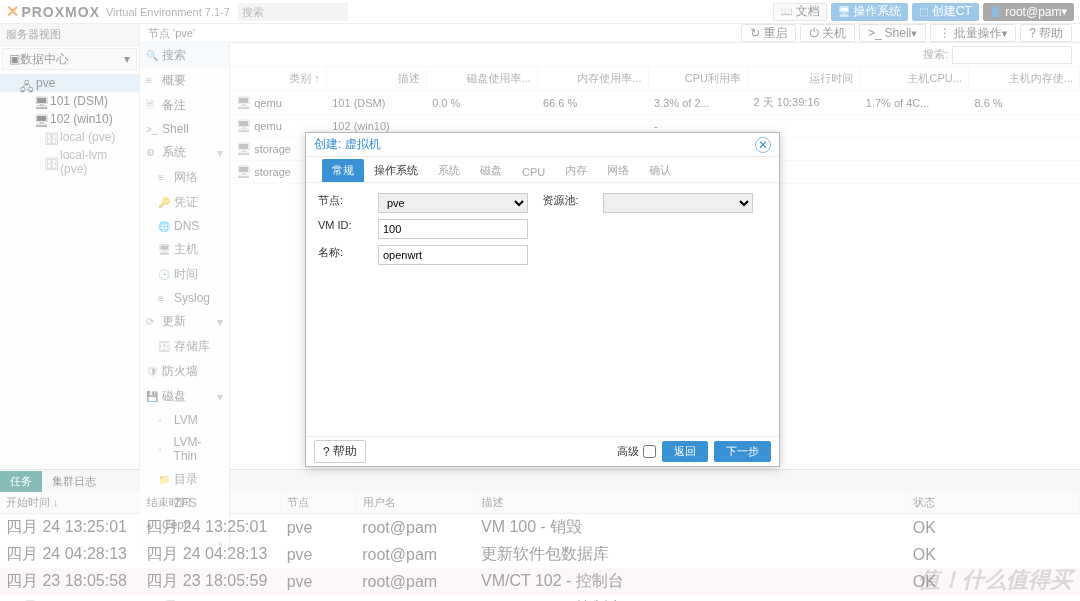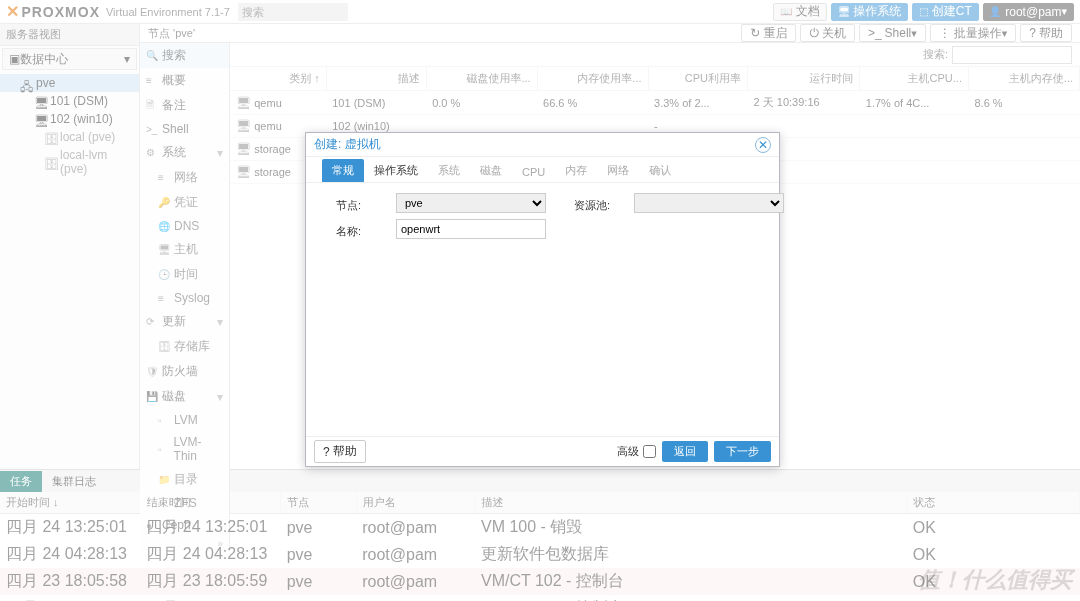--- a/index.html
+++ b/index.html
@@ -69,21 +69,21 @@
 .overlay { position: absolute; inset: 0; background: rgba(255,255,255,0.5); pointer-events: none; }
 .modal { position: absolute; left: 305px; top: 132px; width: 475px; height: 335px; background: #fff; border: 1px solid #b5b8bf; box-shadow: 0 2px 10px rgba(0,0,0,0.2); display: flex; flex-direction: column; }
 .modal-title { height: 24px; display: flex; align-items: center; padding: 0 8px; border-bottom: 1px solid #eee; }
 .modal-title-text { color: #3892d4; font-size: 12px; }
 .modal-close { margin-left: auto; width: 16px; height: 16px; border: 1px solid #8cb8dc; border-radius: 8px; color: #3892d4; font-size: 10px; display: flex; align-items: center; justify-content: center; cursor: pointer; }
 .modal-tabs { height: 26px; display: flex; align-items: flex-end; border-bottom: 1px solid #eee; padding: 0 16px; }
 .mtab { padding: 4px 10px; font-size: 11px; color: #aaa; cursor: pointer; border-radius: 2px 2px 0 0; }
 .mtab.active { background: #3892d4; color: #fff; }
 .mtab.enabled { color: #333; }
 .modal-body { flex: 1; padding: 10px 12px; }
-.form-row { display: flex; align-items: flex-end; margin-bottom: 6px; margin-left: 18px; }
+.form-row { display: flex; align-items: flex-start; margin-bottom: 6px; }
 .form-label { width: 60px; font-size: 11px; color: #333; }
 .form-field { width: 150px; height: 20px; border: 1px solid #ccc; padding: 0 4px; font-size: 11px; }
 .form-col2 { display: flex; }
 .col { flex: 1; }
 .col .form-row { margin-right: 10px; }
 .modal-footer { height: 30px; border-top: 1px solid #eee; display: flex; align-items: center; padding: 0 8px; }
 .help-btn { border: 1px solid #ccc; padding: 2px 8px; font-size: 11px; background: #fff; cursor: pointer; display: inline-flex; align-items: center; border-radius: 2px; }
 .help-btn .icon { margin-right: 3px; }
 .mf-spacer { flex: 1; }
 .adv-label { font-size: 11px; margin-right: 4px; }
@@ -396,20 +396,24 @@
       <div class="mtab">确认</div>
     </div>
   <div class="modal-body">
     <div class="form-col2">
       <div class="col">
         <div class="form-row">
           <div class="form-label">节点:</div>
           <select class="form-field"><option>pve</option></select>
         </div>
         <div class="form-row">
+          <div class="form-label">VM ID:</div>
+          <input class="form-field" type="number" value="100" style="">
+        </div>
+        <div class="form-row">
           <div class="form-label">名称:</div>
           <input class="form-field" value="openwrt" style="">
         </div>
       </div>
       <div class="col">
         <div class="form-row">
           <div class="form-label">资源池:</div>
           <select class="form-field"><option></option></select>
         </div>
       </div>

